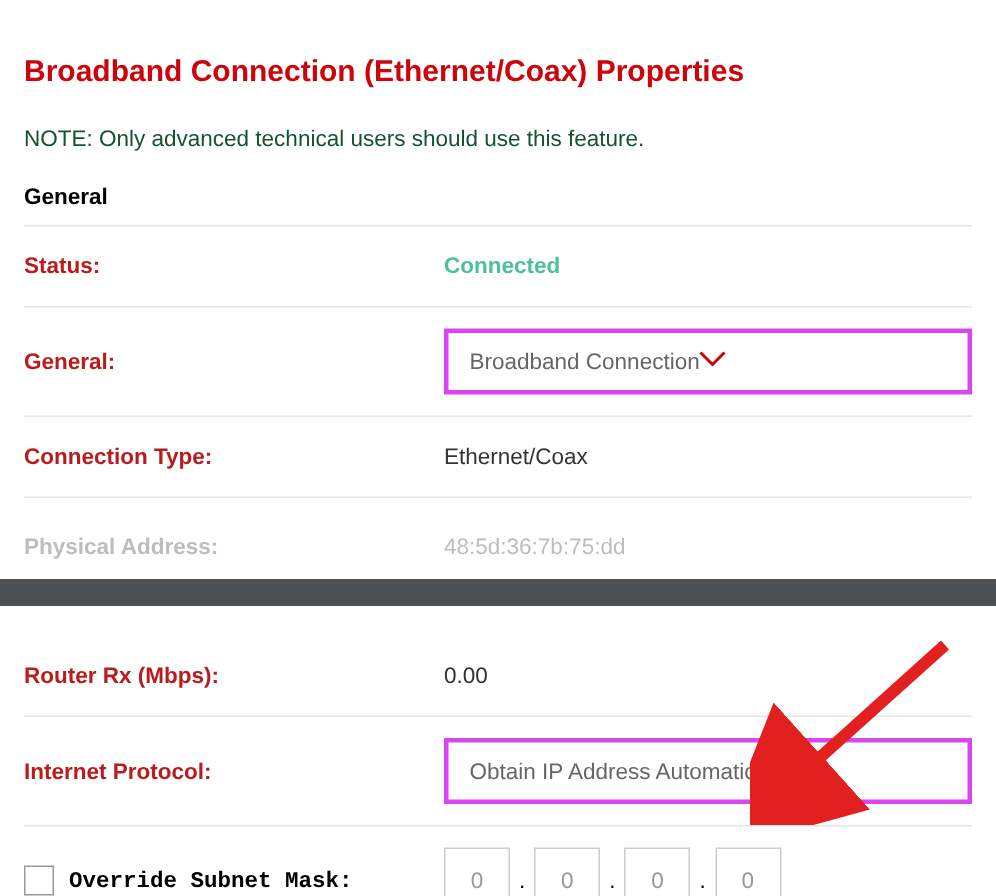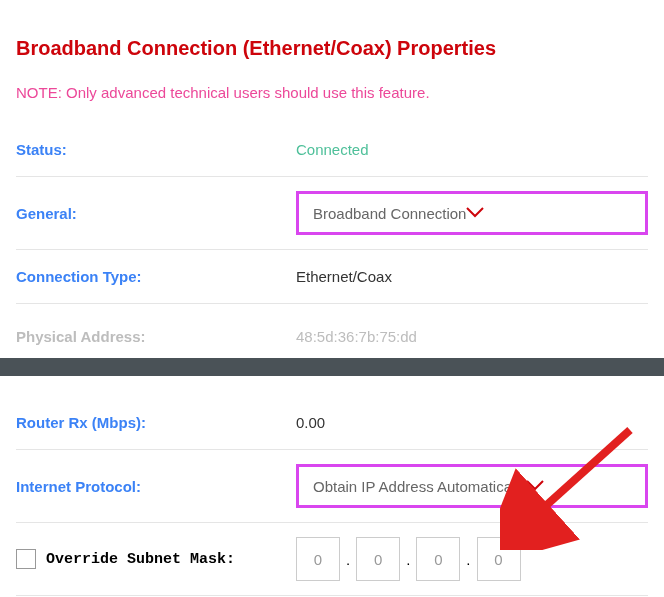--- a/index.html
+++ b/index.html
@@ -1,25 +1,25 @@
 <!DOCTYPE html>
 <html><head>
   <meta charset="utf-8">
   <style>
     * { box-sizing: border-box; margin: 0; padding: 0; }
     body { font-family: Arial, Helvetica, sans-serif; width: 664px; background: #fff; color: #000; position: relative; }
     .container { padding: 12px 16px 0 16px; }
     .title { color: #cd040b; font-size: 20px; font-weight: bold; margin: 25px 0 24px 0; }
-    .note { color: #ec4899; font-size: 15px; margin-bottom: 22px; }
+    .note { color: #14532d; font-size: 15px; margin-bottom: 22px; }
     .section-header { font-weight: bold; font-size: 15px; padding-bottom: 10px; border-bottom: 1px solid #e5e5e5; }
     .row { display: flex; align-items: center; padding: 14px 0; border-bottom: 1px solid #e5e5e5; min-height: 54px; }
     .row.no-border { border-bottom: none; }
-    .label { flex: 0 0 280px; font-weight: bold; font-size: 15px; color: #3b82f6; }
+    .label { flex: 0 0 280px; font-weight: bold; font-size: 15px; color: #b91c1c; }
     .value { flex: 1; font-size: 15px; color: #333; }
-    .value.connected { color: #4fc09a; font-weight: 400; }
+    .value.connected { color: #4fc09a; font-weight: 700; }
     .faded { color: #bdbdbd !important; }
     .faded .label, .faded .value { color: #bdbdbd; }
     .select { flex: 1; display: flex; align-items: center; justify-content: flex-start; height: 44px; border: 3px solid #d946ef; padding: 3px 14px; font-size: 15px; color: #666; cursor: pointer; }
     .select .chevron { color: #cd040b; }
     .dark-bar { height: 18px; background: #4a5257; width: 100%; }
     .spacer-top { padding-top: 20px; }
     .checkbox-wrap { display: flex; align-items: center; flex: 0 0 280px; gap: 10px; }
     .checkbox { width: 20px; height: 20px; border: 1px solid #999; display: inline-block; cursor: pointer; }
     .checkbox-label { font-weight: bold; font-size: 15px; font-family: Liberation Mono, monospace; }
     .octets { display: flex; align-items: center; gap: 6px; }
@@ -28,20 +28,21 @@
     .arrow-overlay { position: absolute; pointer-events: none; }
     svg.chev-down { width: 18px; height: 12px; }
   </style>
 </head>
 <body>
 
 <div class="container">
   <h1 class="title">Broadband Connection (Ethernet/Coax) Properties</h1>
   <p class="note">NOTE: Only advanced technical users should use this feature.</p>
 
+  <div class="section-header">General</div>
 
   <div class="row">
     <div class="label">Status:</div>
     <div class="value connected">Connected</div>
   </div>
 
   <div class="row">
     <div class="label">General:</div>
     <div class="select">
       <span>Broadband Connection</span>

